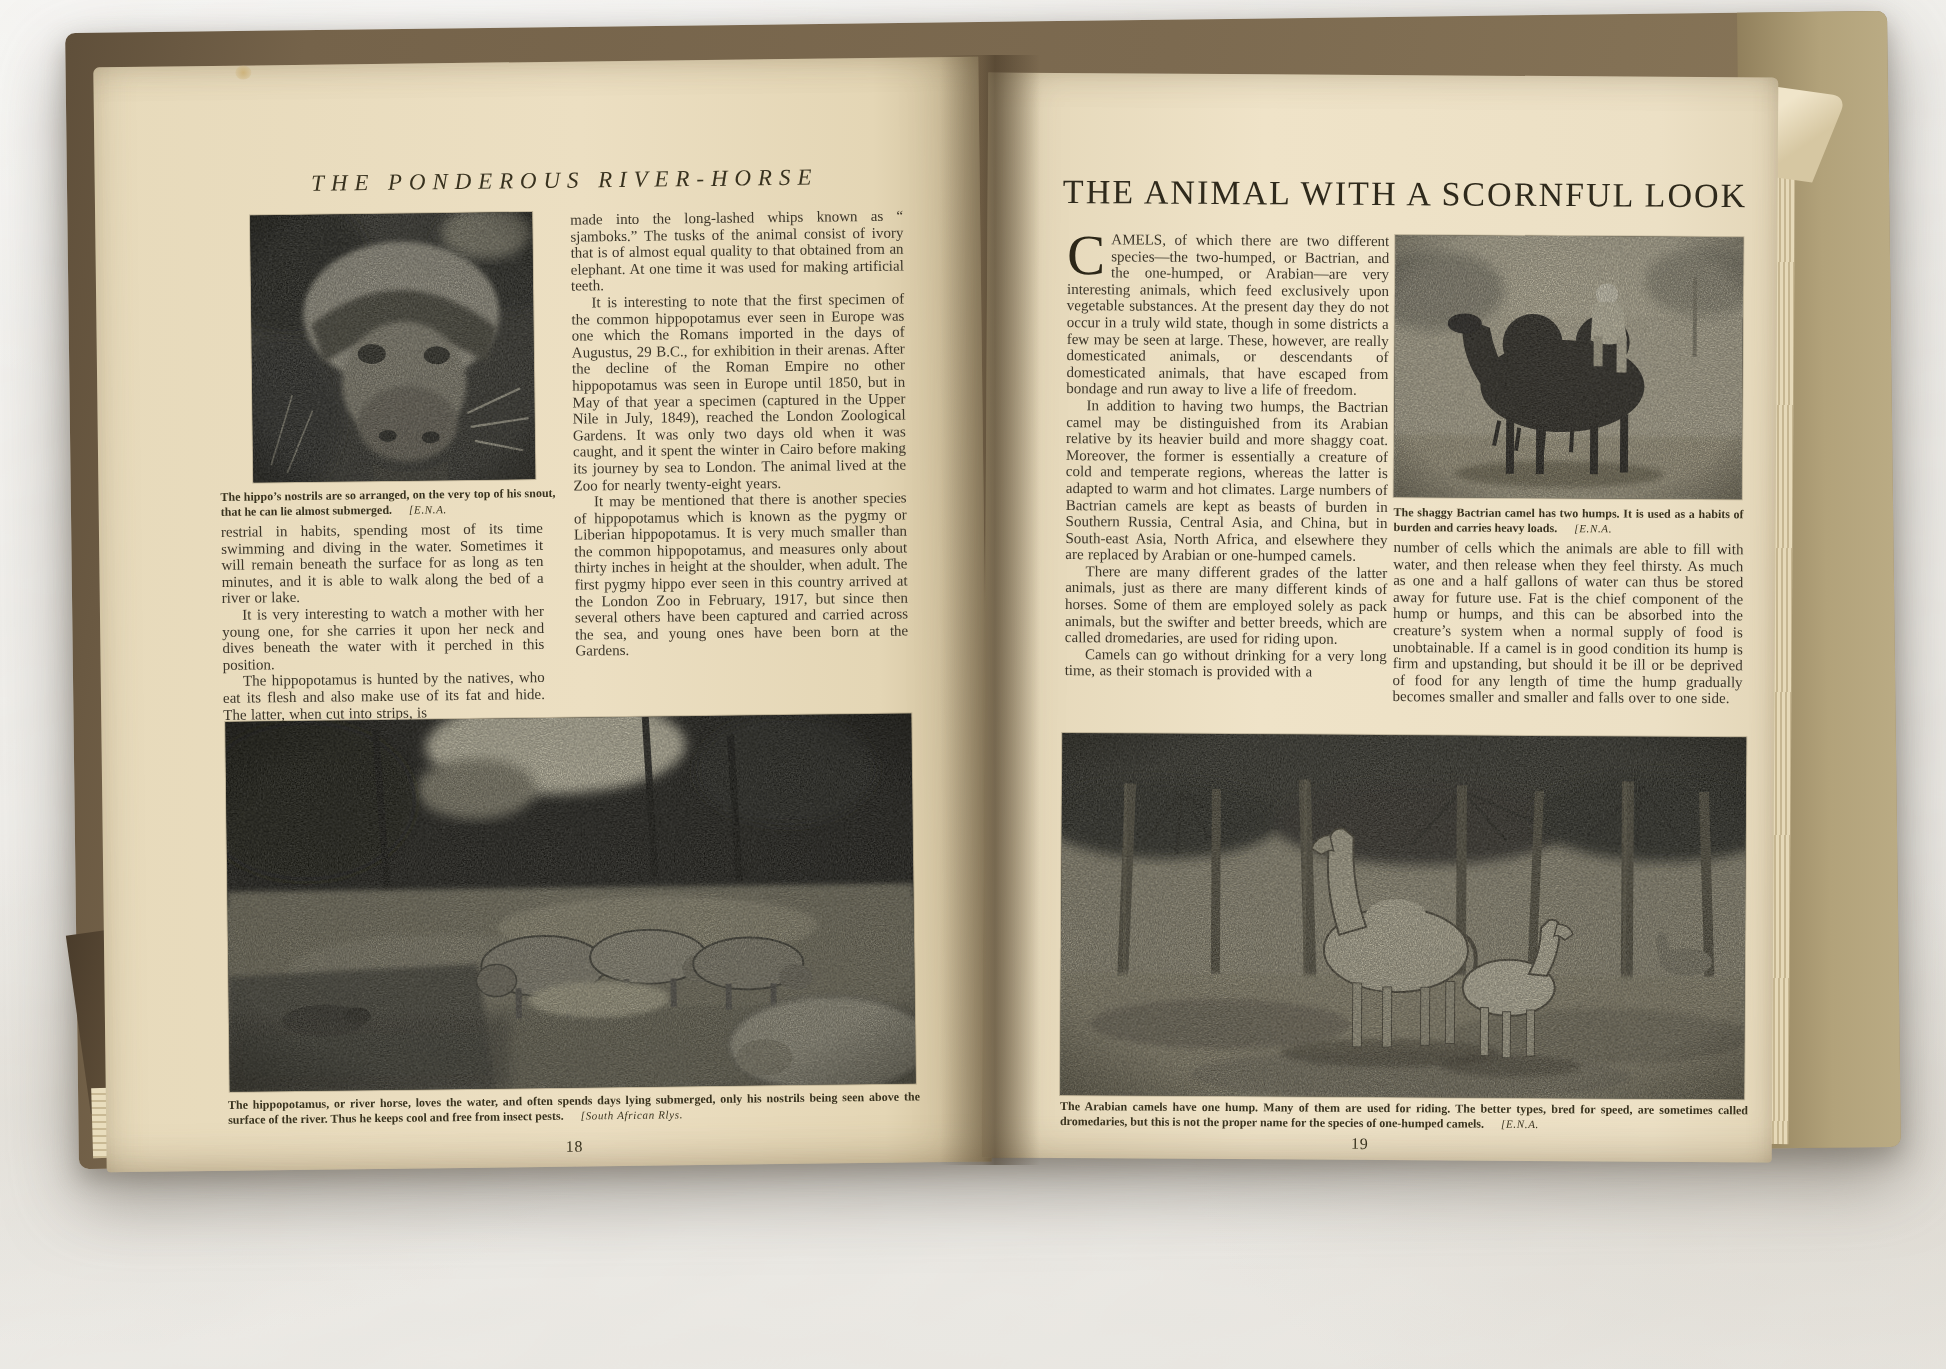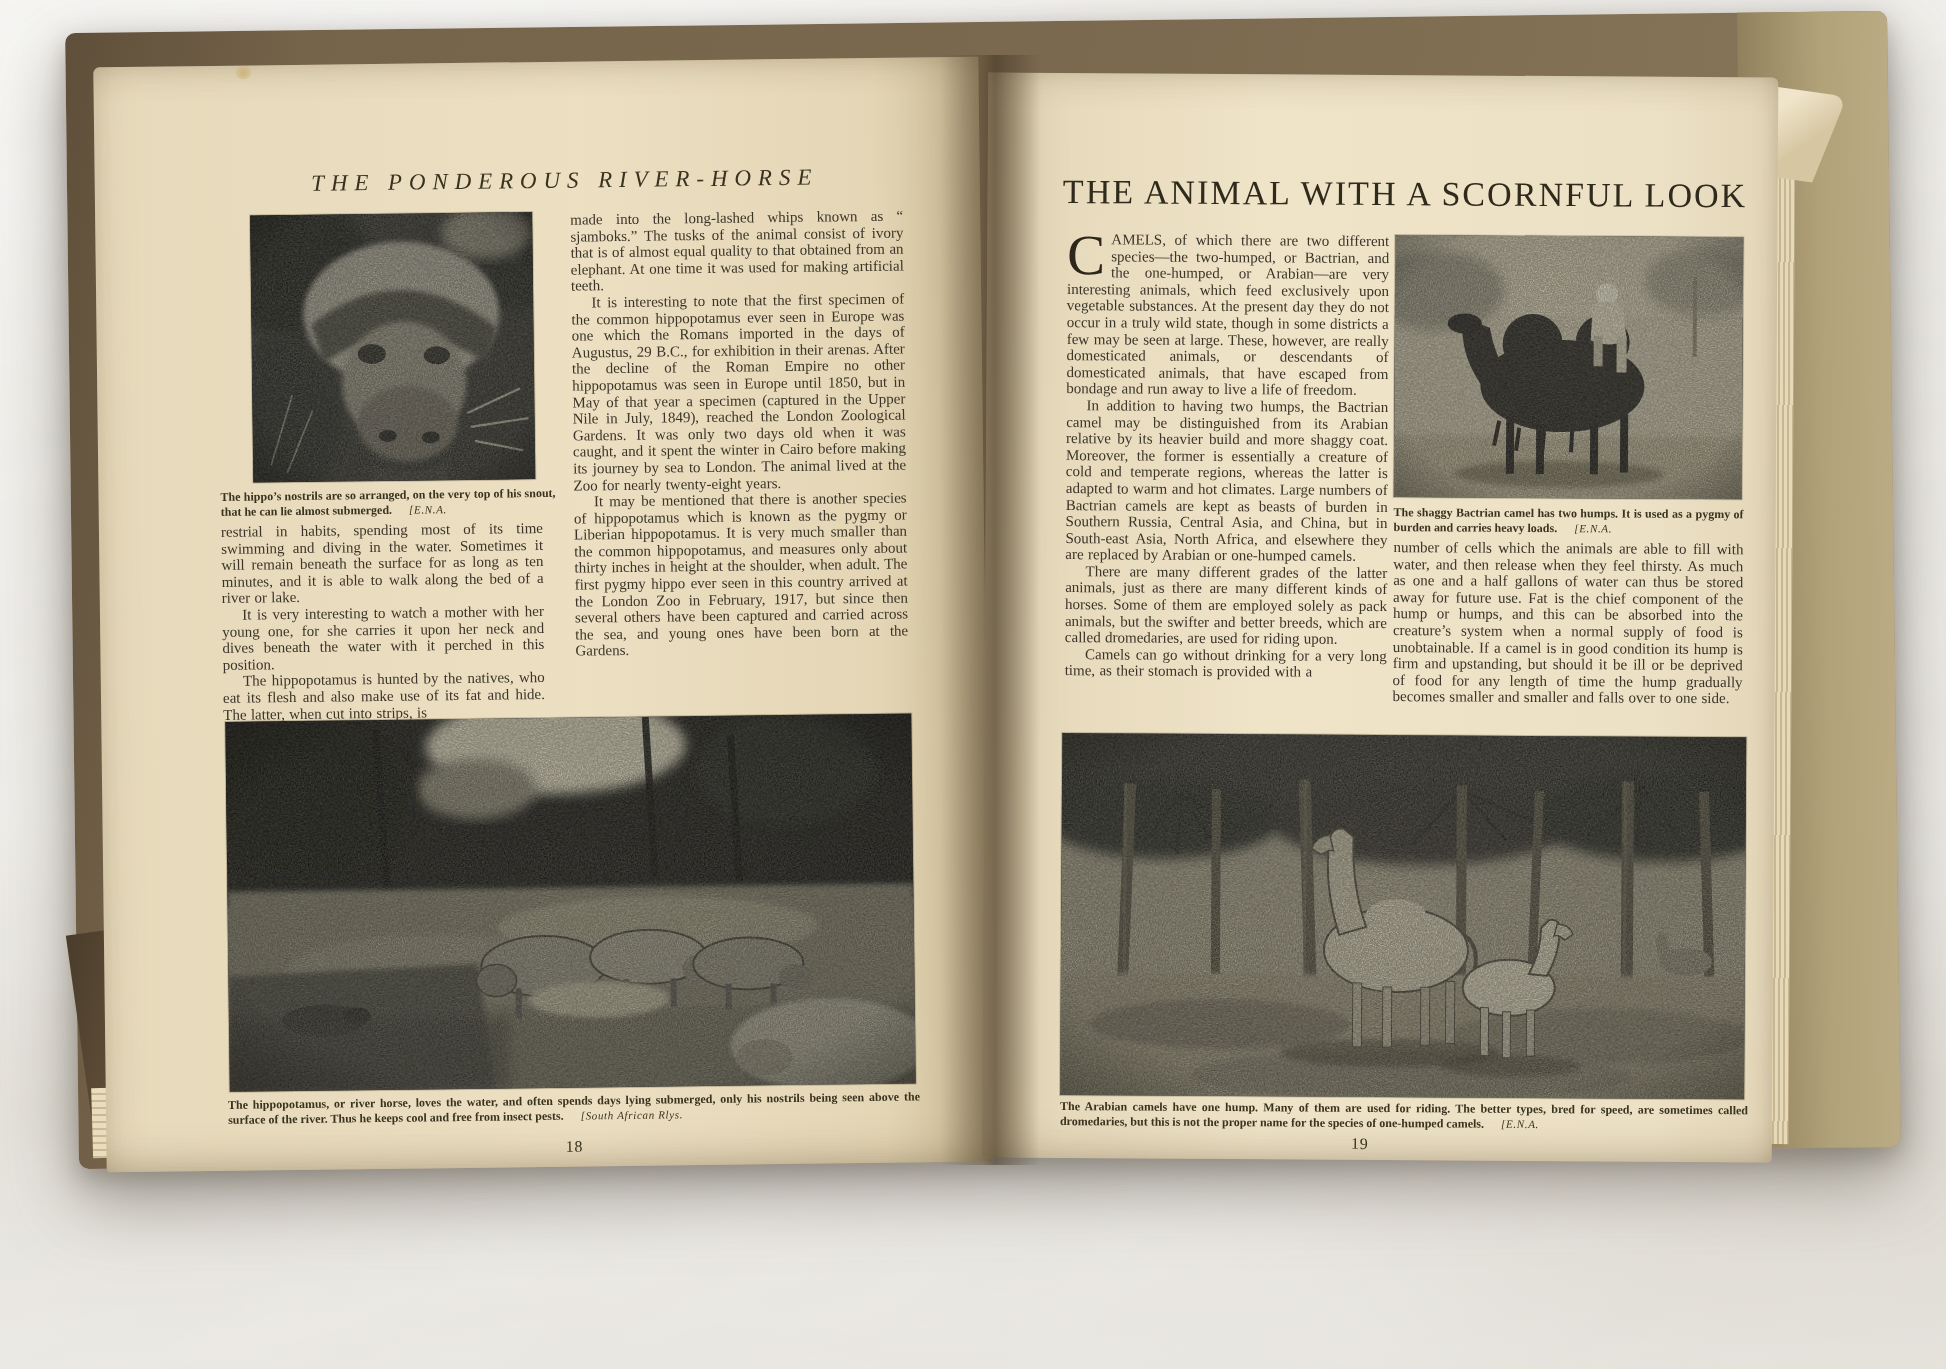--- a/index.html
+++ b/index.html
@@ -285,21 +285,21 @@
         <rect x="222" y="100" width="10" height="36" fill="#c9c2a8"></rect>
         <rect x="199" y="100" width="9" height="30" fill="#b8b197"></rect>
       </g>
       <rect width="348" height="262" filter="url(#ph-grain)" opacity="0.4"></rect>
       <rect width="348" height="262" filter="url(#ph-grain-w)" opacity="0.18"></rect>
       <rect width="348" height="262" fill="url(#vig)"></rect>
     </svg>
   </div>
 
   <div class="abs caption" style="left:408px;top:430px;width:350px;">
-    <span>The shaggy Bactrian camel has two humps.   It is used as a pygmy of burden and carries heavy loads.</span>
+    <span>The shaggy Bactrian camel has two humps.   It is used as a habits of burden and carries heavy loads.</span>
     <span class="credit">[E.N.A.</span>
   </div>
 
   <div class="abs body-col" style="left:408px;top:464px;width:350px;">
     <p>number of cells which the animals are able to fill with water, and then release when they feel thirsty.  As much as one and a half gallons of water can thus be stored away for future use. Fat is the chief component of the hump or humps, and this can be absorbed into the creature’s system when a normal supply of food is unobtainable.  If a camel is in good condi­tion its hump is firm and upstanding, but should it be ill or be deprived of food for any length of time the hump gradually becomes smaller and smaller and falls over to one side.</p>
   </div>
 
   <div class="abs photo" style="left:78px;top:660px;width:684px;height:362px;">
     <svg width="684" height="362" viewBox="0 0 684 362" preserveAspectRatio="none">
       <rect width="684" height="362" fill="#a29b82"></rect>

